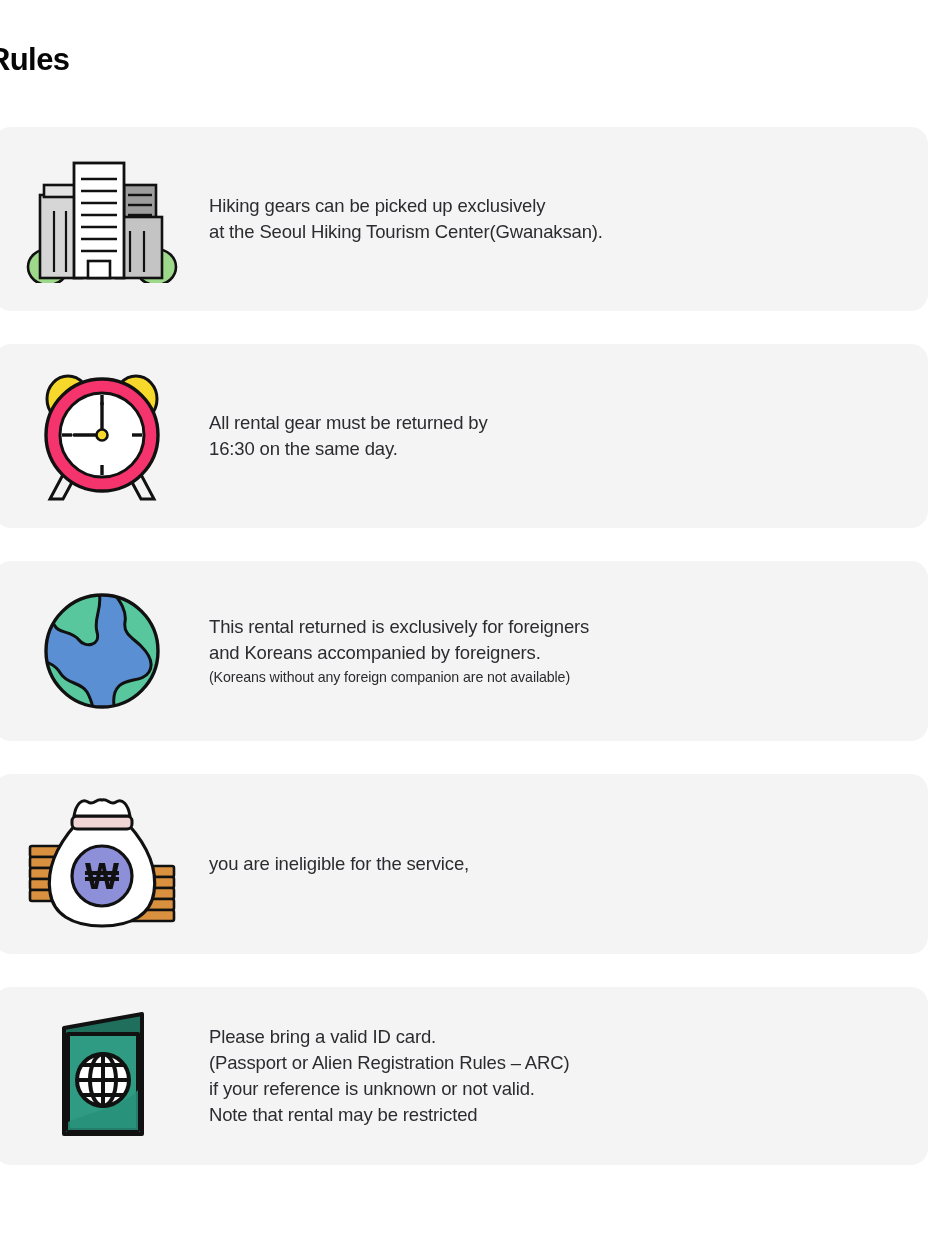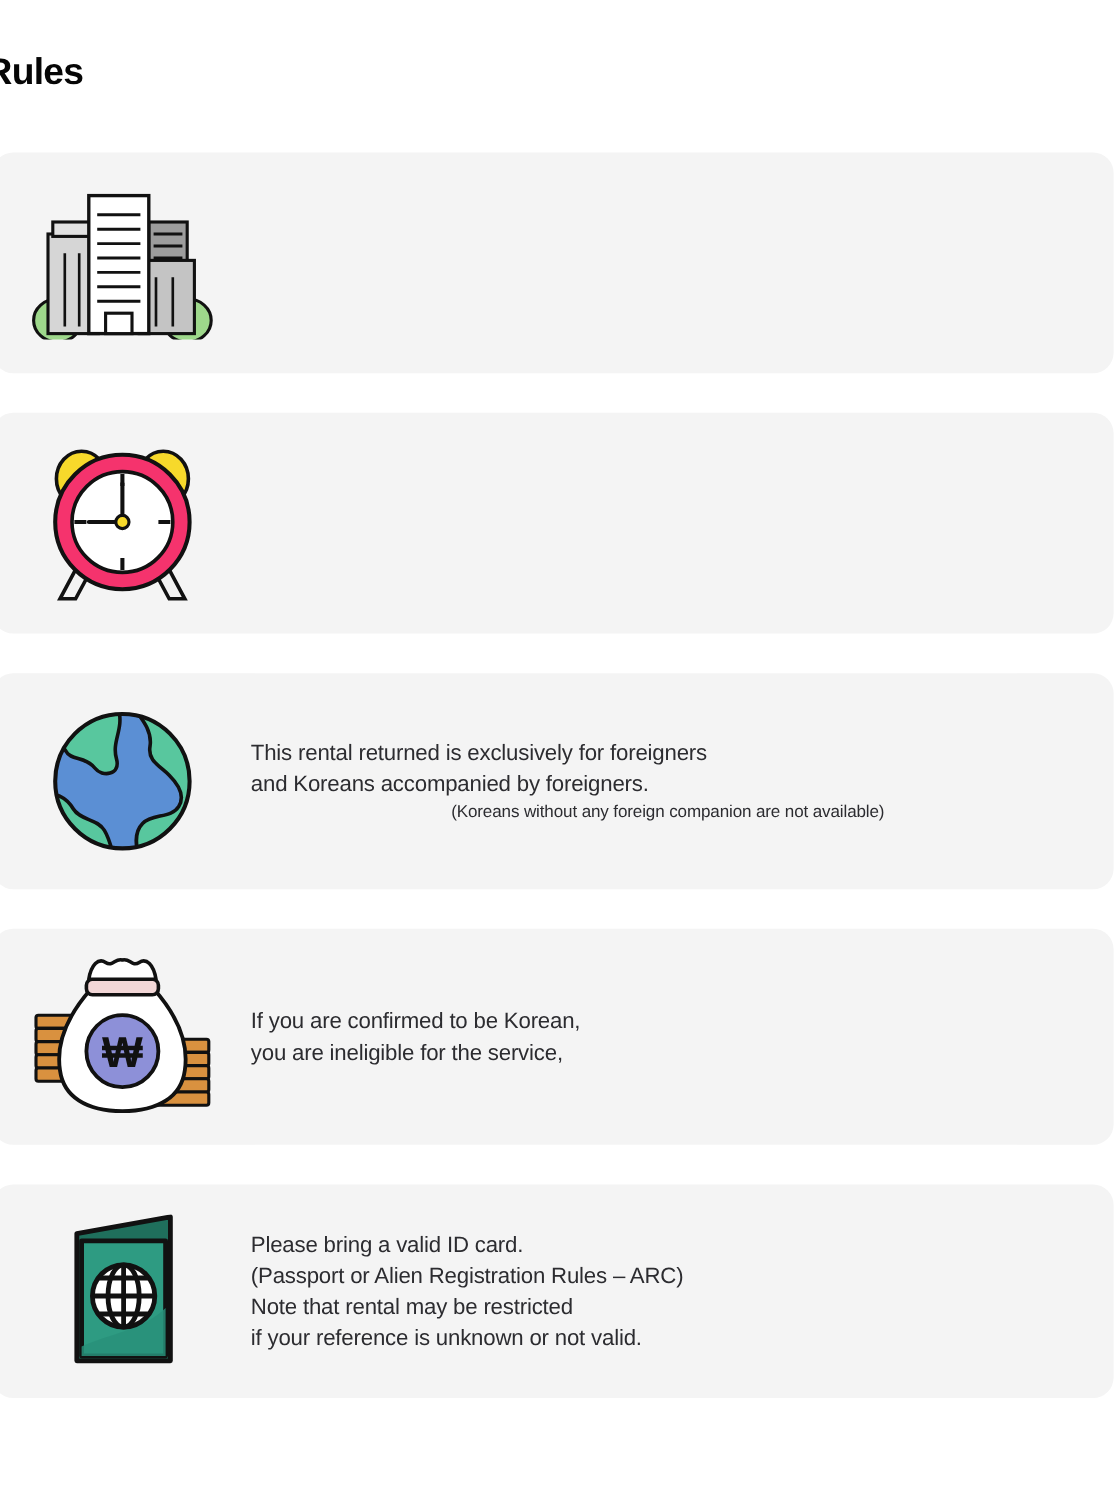--- a/index.html
+++ b/index.html
@@ -60,21 +60,20 @@
     line-height: 26px;
     color: #2c2c30;
     letter-spacing: -0.15px;
     white-space: nowrap;
   }
 
   .rule-line.note {
     font-size: 14.2px;
     line-height: 22px;
     letter-spacing: -0.1px;
-    text-align: center;
   }
 
   
   #card-0 { top: 127px;  height: 184px; }
   #card-1 { top: 344px;  height: 184px; }
   #card-2 { top: 561px;  height: 180px; }
   #card-3 { top: 774px;  height: 180px; }
   #card-4 { top: 987px;  height: 178px; }
 
   .icon-svg { display: block; }
@@ -114,20 +113,24 @@
           <line x1="55" y1="36" x2="91" y2="36" stroke="#111" stroke-width="2.4"></line>
           <line x1="55" y1="48" x2="91" y2="48" stroke="#111" stroke-width="2.4"></line>
           <line x1="55" y1="60" x2="91" y2="60" stroke="#111" stroke-width="2.4"></line>
           <line x1="55" y1="72" x2="91" y2="72" stroke="#111" stroke-width="2.4"></line>
           <line x1="55" y1="84" x2="91" y2="84" stroke="#111" stroke-width="2.4"></line>
           <line x1="55" y1="96" x2="91" y2="96" stroke="#111" stroke-width="2.4"></line>
           <rect x="62" y="106" width="22" height="17" fill="#ffffff" stroke="#111" stroke-width="2.6"></rect>
         </svg>
       </span>
     </div>
+    <div class="text-slot">
+      <div class="rule-line">Hiking gears can be picked up exclusively</div>
+      <div class="rule-line">at the Seoul Hiking Tourism Center(Gwanaksan).</div>
+    </div>
   </div>
 
   <div class="rule-card" id="card-1">
     <div class="icon-slot">
       <span>
         <svg class="icon-svg" width="132" height="134" viewBox="0 0 132 134">
 
           <ellipse cx="32" cy="30" rx="21" ry="23" fill="#f7d92b" stroke="#111" stroke-width="3"></ellipse>
           <ellipse cx="100" cy="30" rx="21" ry="23" fill="#f7d92b" stroke="#111" stroke-width="3"></ellipse>
 
@@ -141,20 +144,24 @@
           <line x1="66" y1="26" x2="66" y2="36" stroke="#111" stroke-width="3.4"></line>
           <line x1="66" y1="96" x2="66" y2="106" stroke="#111" stroke-width="3.4"></line>
           <line x1="26" y1="66" x2="36" y2="66" stroke="#111" stroke-width="3.4"></line>
           <line x1="96" y1="66" x2="106" y2="66" stroke="#111" stroke-width="3.4"></line>
 
           <line x1="66" y1="66" x2="66" y2="34" stroke="#111" stroke-width="3.4" stroke-linecap="round"></line>
           <line x1="66" y1="66" x2="38" y2="66" stroke="#111" stroke-width="3.4" stroke-linecap="round"></line>
           <circle cx="66" cy="66" r="5.5" fill="#f7d92b" stroke="#111" stroke-width="2.6"></circle>
         </svg>
       </span>
+    </div>
+    <div class="text-slot">
+      <div class="rule-line">All rental gear must be returned by</div>
+      <div class="rule-line">16:30 on the same day.</div>
     </div>
   </div>
 
   <div class="rule-card" id="card-2">
     <div class="icon-slot">
       <span>
         <svg class="icon-svg" width="122" height="122" viewBox="0 0 122 122">
           <defs>
             <clipPath id="globeClip">
                 <circle cx="61" cy="61" r="56"></circle>
@@ -206,21 +213,20 @@
           <rect x="48" y="22" width="60" height="13" rx="5" fill="#f2d6d6" stroke="#111" stroke-width="3"></rect>
 
           <path d="M50 22 C52 10 58 4 64 8 C70 12 72 4 78 6 C84 4 86 12 92 8 C98 4 104 10 106 22 Z" fill="#ffffff" stroke="#111" stroke-width="3" stroke-linejoin="round"></path>
 
           <circle cx="78" cy="82" r="30" fill="#8d90d8" stroke="#111" stroke-width="3.2"></circle>
           <text x="78" y="95" font-family="'Liberation Sans', sans-serif" font-size="36" font-weight="700" fill="#111" text-anchor="middle">₩</text>
         </svg>
       </span>
     </div>
     <div class="text-slot">
-      <div class="rule-line">If you are confirmed to be Korean,</div>
       <div class="rule-line">you are ineligible for the service,</div>
     </div>
   </div>
 
   <div class="rule-card" id="card-4">
     <div class="icon-slot">
       <span>
         <svg class="icon-svg" width="104" height="128" viewBox="0 0 104 128">
 
           <path d="M14 16 L92 2 L92 122 L14 122 Z" fill="#1f6f5c" stroke="#111" stroke-width="4" stroke-linejoin="round"></path>
@@ -236,18 +242,18 @@
             <line x1="32" y1="83" x2="74" y2="83"></line>
             <line x1="53" y1="42" x2="53" y2="94"></line>
             <ellipse cx="53" cy="68" rx="13" ry="26"></ellipse>
           </g>
         </svg>
       </span>
     </div>
     <div class="text-slot">
       <div class="rule-line">Please bring a valid ID card.</div>
       <div class="rule-line">(Passport or Alien Registration Rules – ARC)</div>
+      <div class="rule-line">if your reference is unknown or not valid.</div>
       <div class="rule-line">Note that rental may be restricted</div>
-      <div class="rule-line">if your reference is unknown or not valid.</div>
     </div>
   </div>
 
 </div>
 
 </body></html>

